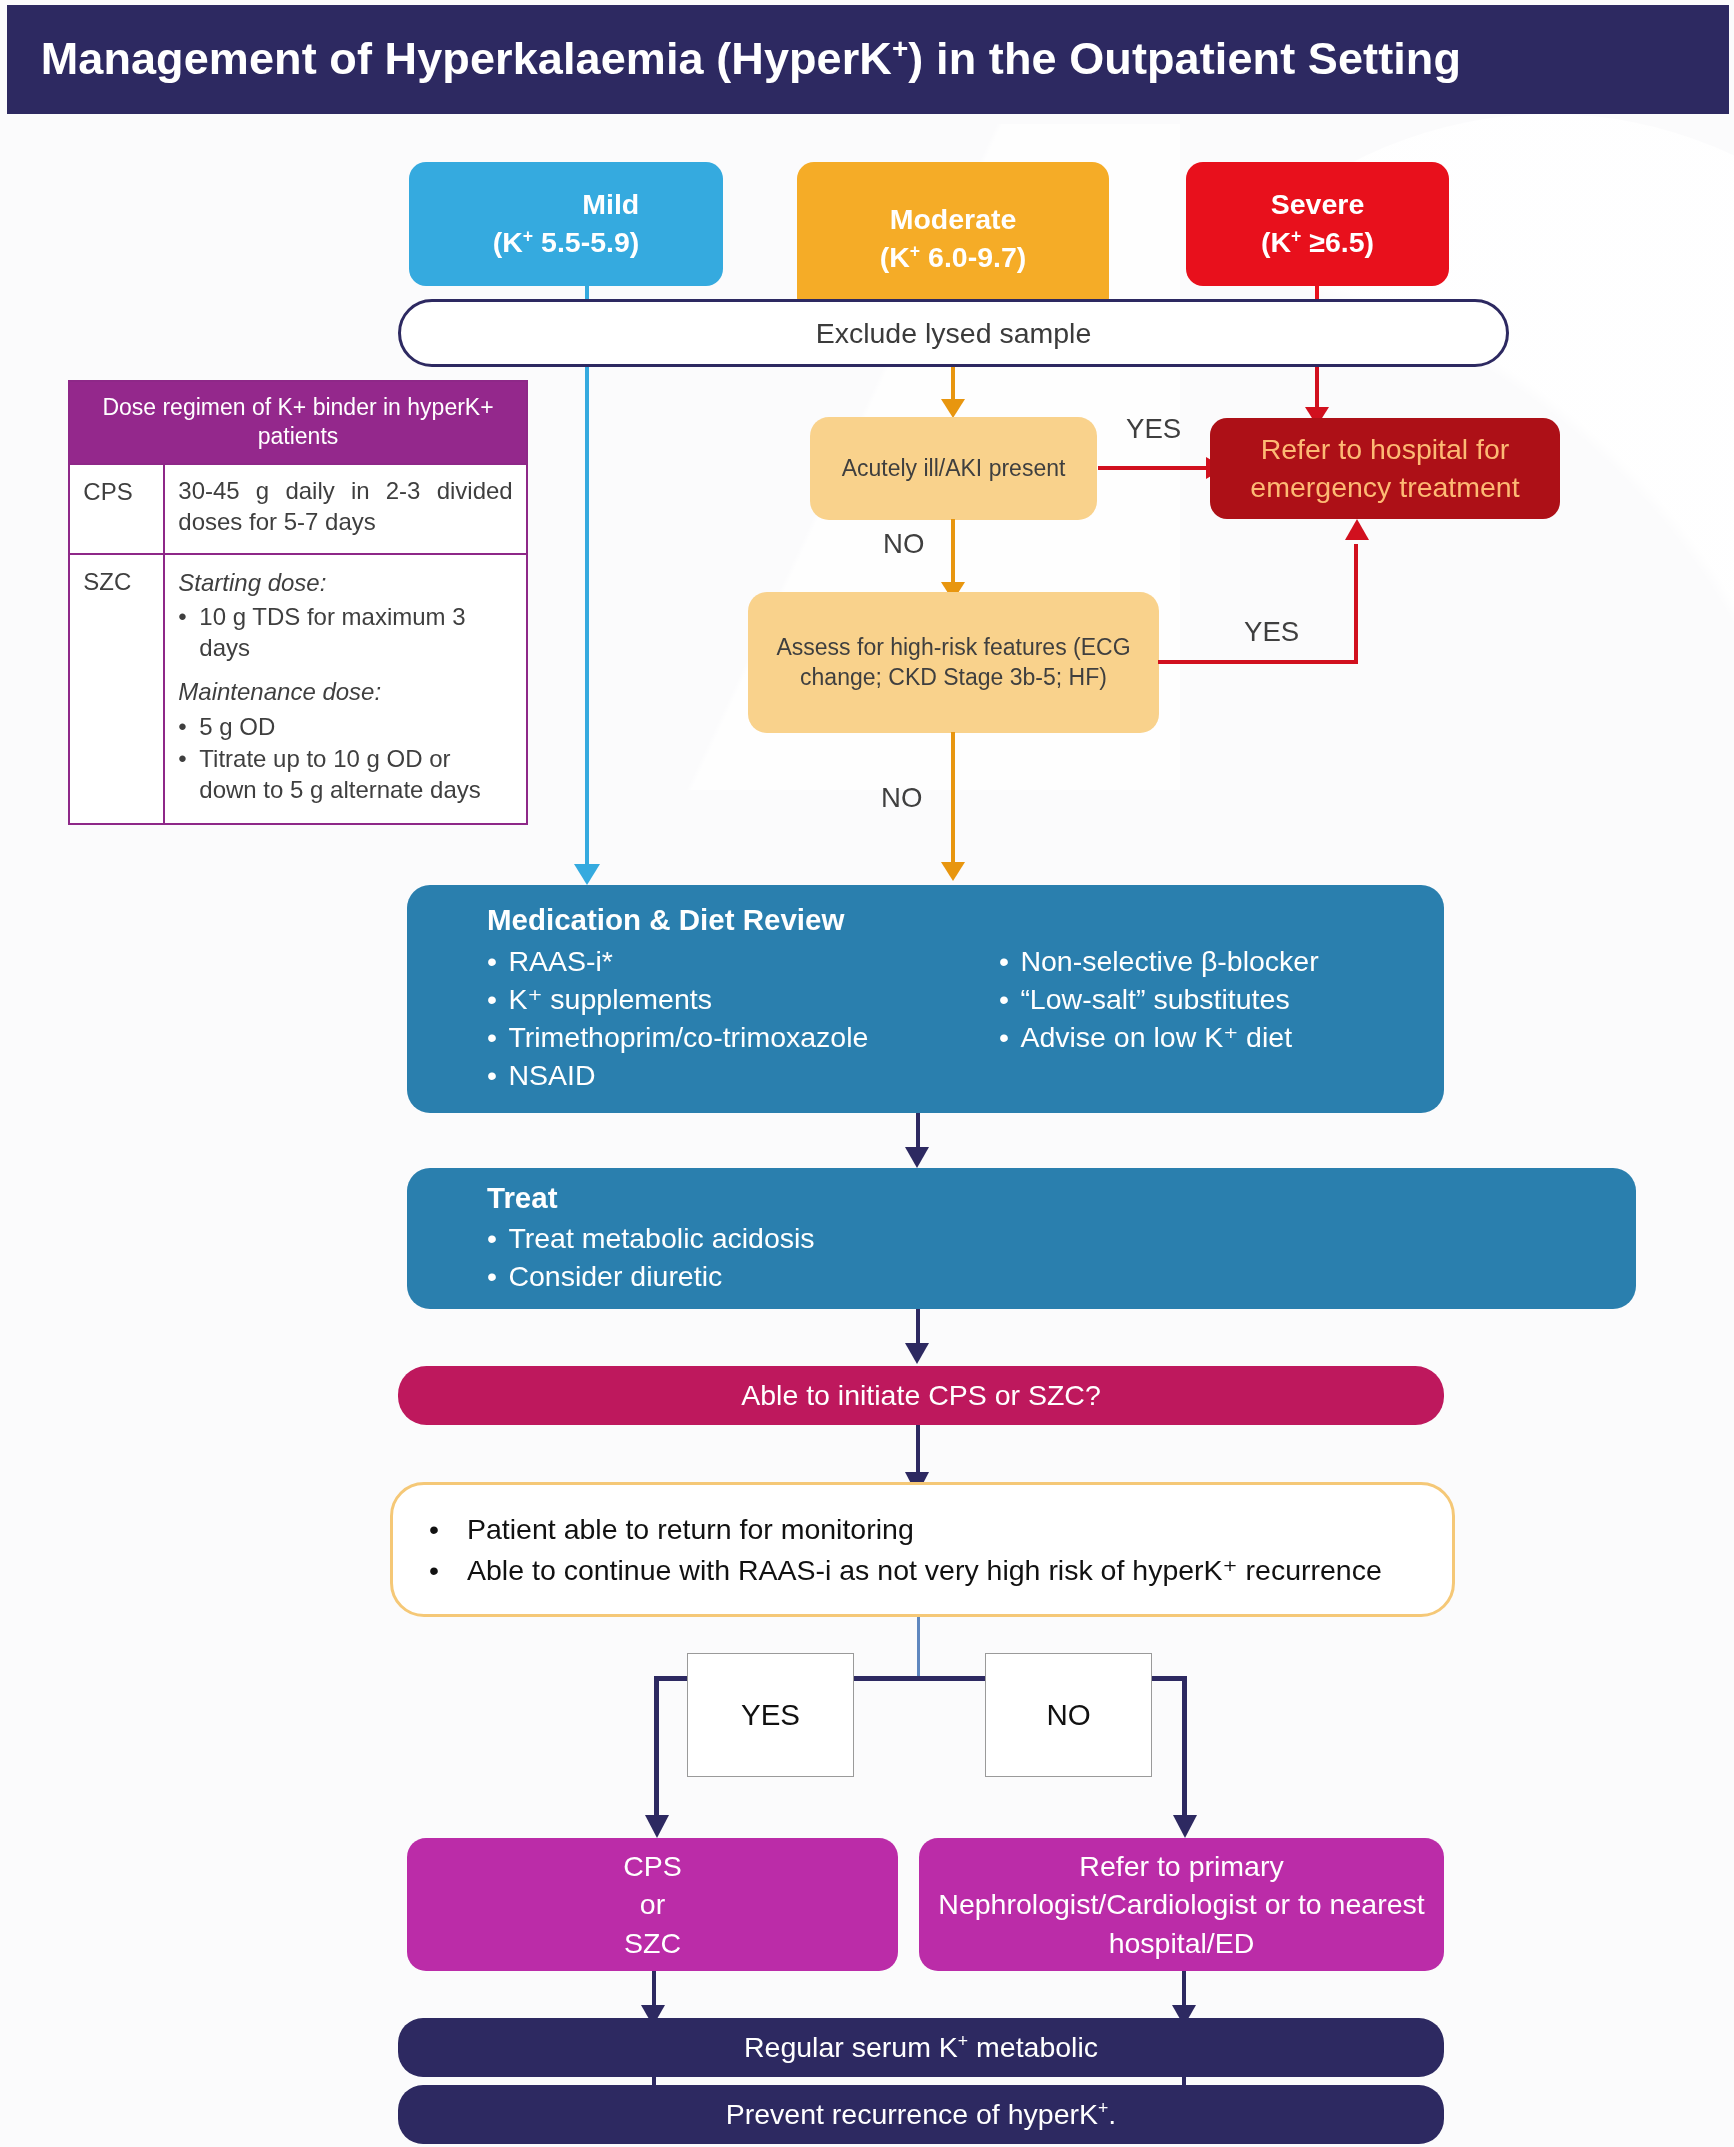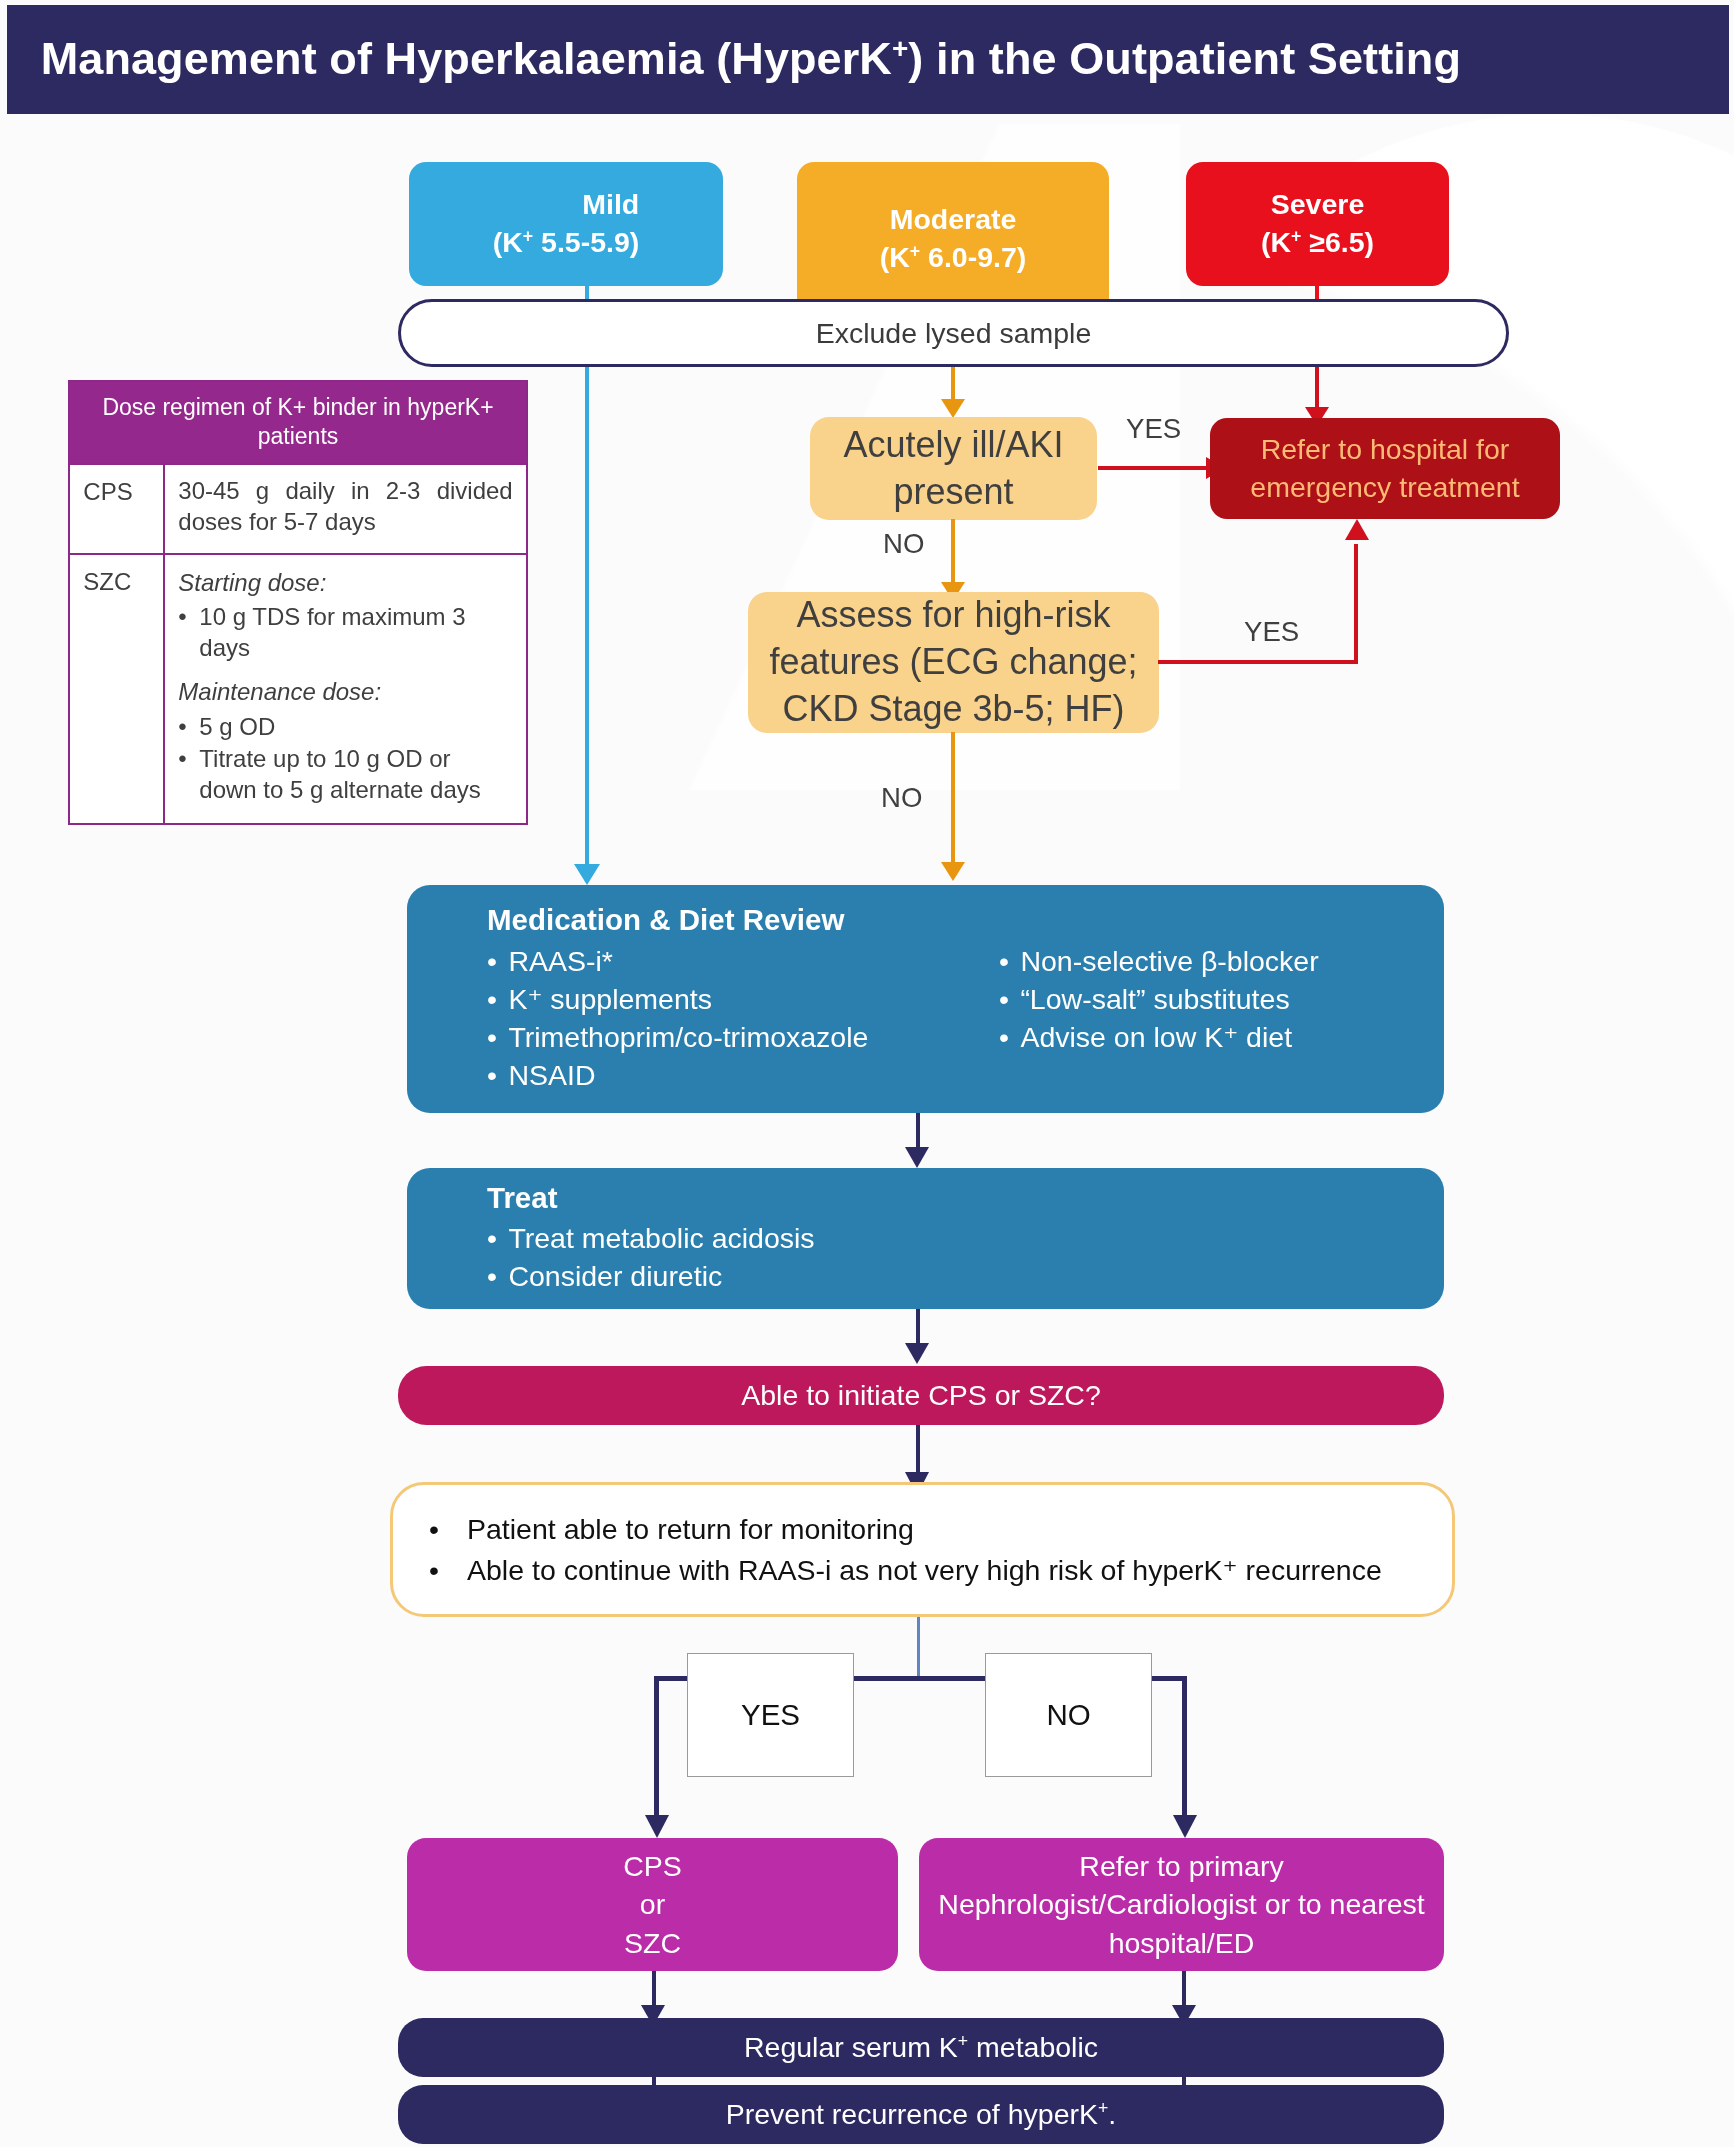--- a/index.html
+++ b/index.html
@@ -17,21 +17,21 @@
   .box{position:absolute;box-sizing:border-box;display:flex;align-items:center;
        justify-content:center;text-align:center;}
   .sev{border-radius:17px;color:#fff;font-weight:bold;font-size:28.5px;line-height:1.32;}
   .mild{background:#35aadf;text-align:right;}
   .mod{background:#f5ac27;}
   .sevr{background:#e8101c;}
 
   .exclude{border:3.8px solid #2d2961;border-radius:36px;background:#fff;color:#3b3b3b;
            font-size:28.5px;}
 
-  .amber{background:#f9d28c;border-radius:19px;color:#3f3f3f;font-size:36px;line-height:1.3;}
+  .amber{background:#f9d28c;border-radius:19px;color:#3f3f3f;font-size:23px;line-height:1.3;}
   .darkred{background:#ad1017;border-radius:17px;color:#fdba74;font-size:28.5px;line-height:1.3;}
 
   .bluebox{background:#2a7fae;border-radius:23px;color:#fff;}
   .bluebox .inner{width:100%;padding:0 0 0 80px;box-sizing:border-box;}
   .bb-title{font-weight:bold;font-size:29.5px;margin-bottom:5.7px;text-align:left;}
   .cols{display:flex;gap:46px;text-align:left;}
   .li{font-size:28.5px;line-height:1.33;text-align:left;white-space:nowrap;}
   .li:before{content:"•";margin-right:11.4px;}
 
   .purplebar{background:#be185d;border-radius:28.5px;color:#fff;font-size:28.5px;}
@@ -185,21 +185,21 @@
         <div class="li">“Low-salt” substitutes</div>
         <div class="li">Advise on low K⁺ diet</div>
       </div>
     </div>
   </div>
 </div>
 
 <div class="ln" style="left:916px;top:1113px;width:3.8px;height:40px;background:#2d2961;"></div>
 <div class="ln" style="left:905px;top:1147px;width:0;height:0;border-left:12.4px solid transparent;border-right:12.4px solid transparent;border-top:21px solid #2d2961;"></div>
 
-<div class="box bluebox" style="left:407px;top:1168px;width:1037px;height:141px;align-items:center;">
+<div class="box bluebox" style="left:407px;top:1168px;width:1229px;height:141px;align-items:center;">
   <div class="inner">
     <div class="bb-title">Treat</div>
     <div>
       <div class="li">Treat metabolic acidosis</div>
       <div class="li">Consider diuretic</div>
     </div>
   </div>
 </div>
 
 <div class="ln" style="left:916px;top:1309px;width:3.8px;height:40px;background:#2d2961;"></div>

